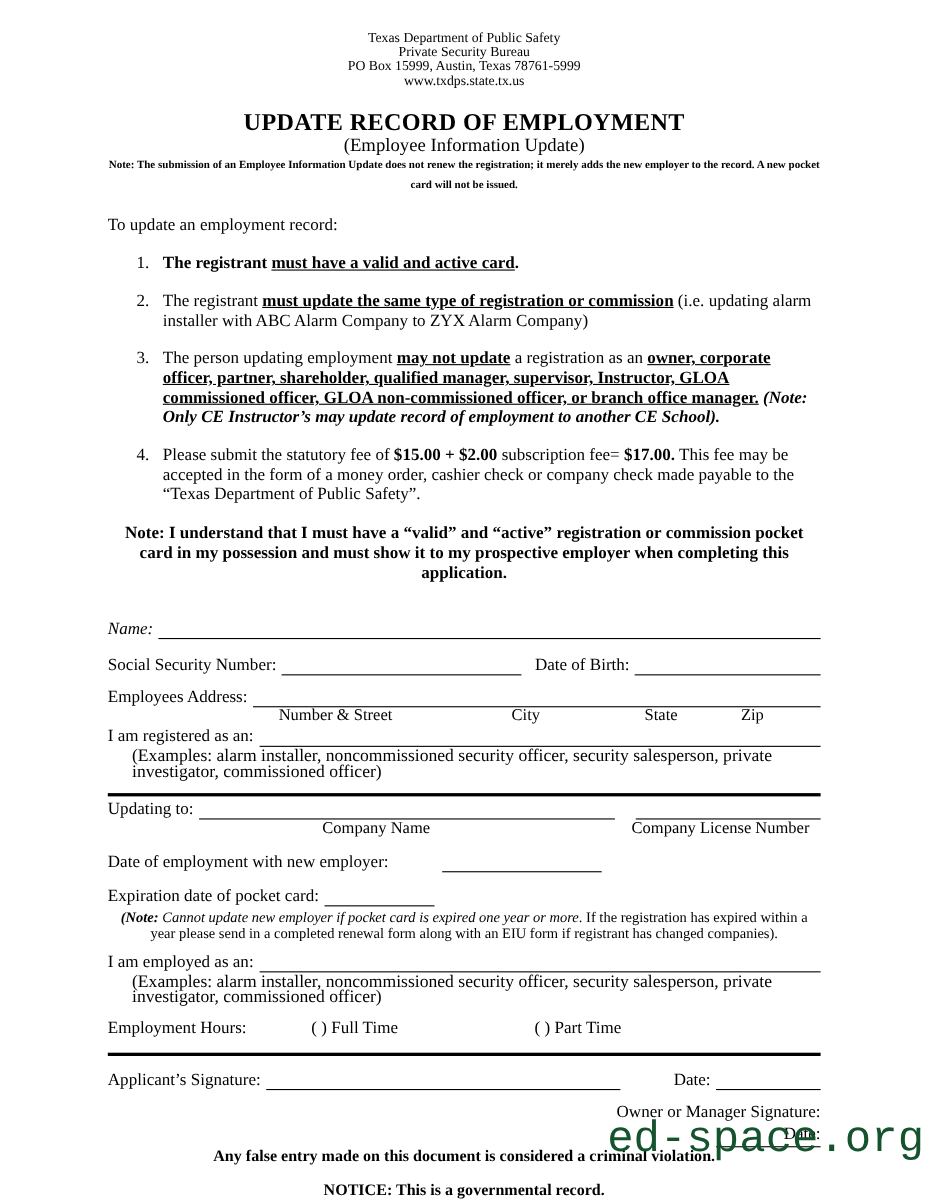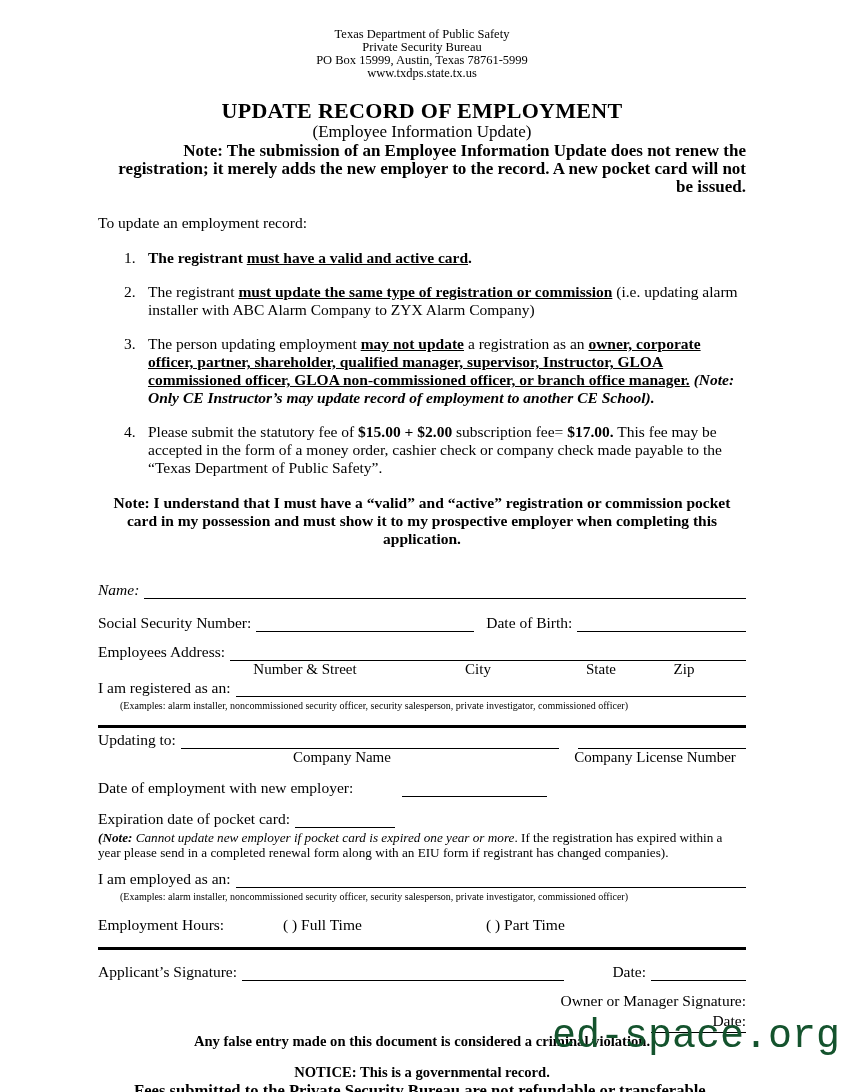--- a/index.html
+++ b/index.html
@@ -4,21 +4,21 @@
 <style>
   html,body{margin:0;padding:0;}
   body{
     width:844px;height:1092px;background:#ffffff;color:#000;
     font-family:"Liberation Serif", serif;position:relative;overflow:hidden;
   }
   .page{position:absolute;left:98px;top:28px;width:648px;}
   .doc-header{text-align:center;font-size:12.5px;line-height:13px;}
   .title{margin:19px 0 0;text-align:center;font-size:22px;line-height:23px;font-weight:bold;letter-spacing:.3px;}
   .subtitle{text-align:center;font-size:17px;line-height:20px;}
-  .top-note{text-align:right;font-weight:bold;font-size:17px;line-height:18px;}
+  .top-note{text-align:center;font-weight:bold;font-size:10px;line-height:18px;}
   .intro{margin-top:18px;font-size:15.5px;line-height:18px;}
   .item{display:flex;margin-top:16px;font-size:15.5px;line-height:18px;}
   .item.first{margin-top:17px;}
   .inum{width:24px;margin-left:26px;flex:none;}
   .ibody{flex:1;}
   .b{font-weight:bold;}
   .bu{font-weight:bold;text-decoration:underline;}
   .bi{font-weight:bold;font-style:italic;}
   .i{font-style:italic;}
   .mid-note{margin-top:17px;text-align:center;font-weight:bold;font-size:15.5px;line-height:18px;}
@@ -28,27 +28,27 @@
   .spacer{flex:none;width:14px;height:2px;}
   .w218{flex:none;width:218px;} .w168{flex:none;width:168px;}
   .w145{flex:none;width:145px;} .w100{flex:none;width:100px;} .w95{flex:none;width:95px;}
   .ml12{margin-left:12px;}
   .name-row{margin-top:32px;font-style:italic;}
   .ssn-row{margin-top:14px;}
   .addr-row{margin-top:10px;}
   .caption-row{position:relative;height:17px;font-size:15px;}
   .cap{position:absolute;transform:translateX(-50%);white-space:nowrap;}
   .registered-row{margin-top:0;}
-  .examples{margin:2px 3px 0 22px;font-size:10px;line-height:14px;}
+  .examples{margin:2px 3px 0 22px;font-size:16px;line-height:14px;}
   .rule{margin-top:12px;border-top:3px solid #000;height:0;}
   .rule2{margin-top:13px;border-top:3px solid #000;height:0;}
   .updating-row{margin-top:2px;}
   .empdate-row{margin-top:12px;gap:44px;}
   .exp-row{margin-top:12px;}
-  .exp-note{font-size:13.2px;line-height:15px;margin-top:2px;}
+  .exp-note{font-size:13.2px;line-height:15px;margin-top:2px;text-align:center;}
   .employed-row{margin-top:9px;}
   .hours-row{margin-top:12px;font-size:15.5px;display:flex;}
   .hours-label{width:185px;flex:none;}
   .ft{width:203px;flex:none;}
   .sig-row{margin-top:12px;}
   .owner-row{margin-top:10px;flex-direction:column;}
   .date-label{margin-left:48px;white-space:nowrap;}
   .notice{text-align:center;font-weight:bold;}
   .notice1{margin-top:14px;font-size:14.6px;line-height:17px;}
   .notice2{font-size:14.6px;line-height:17px;}

